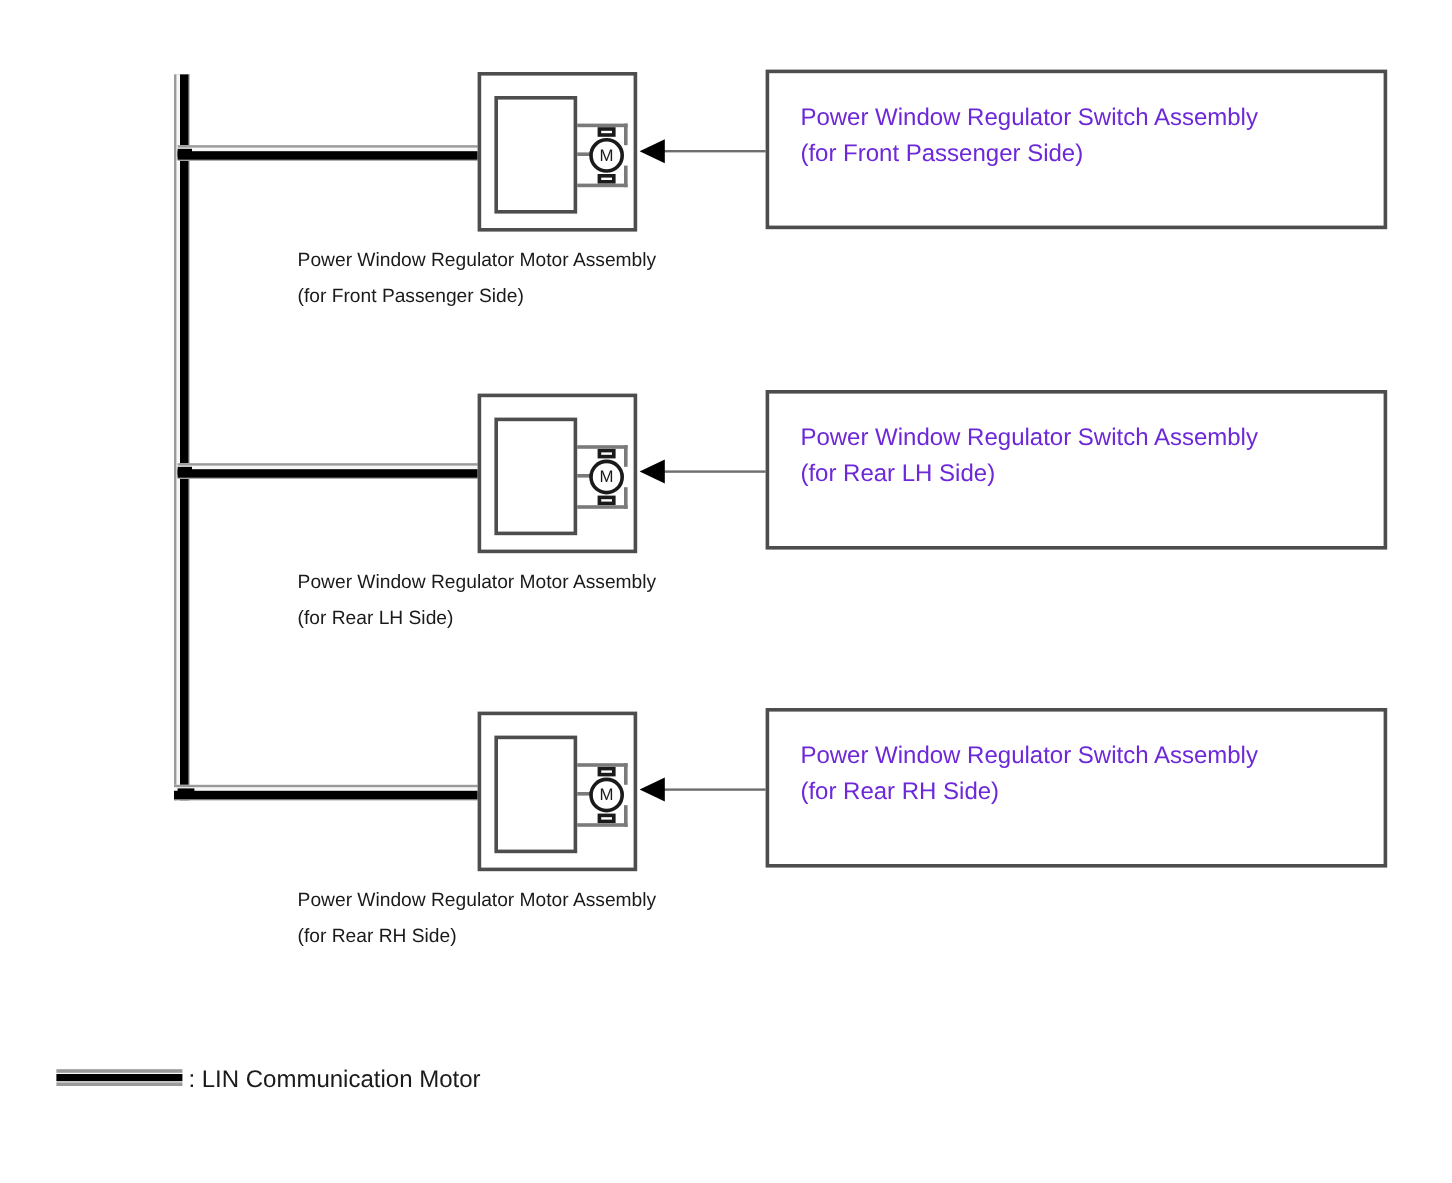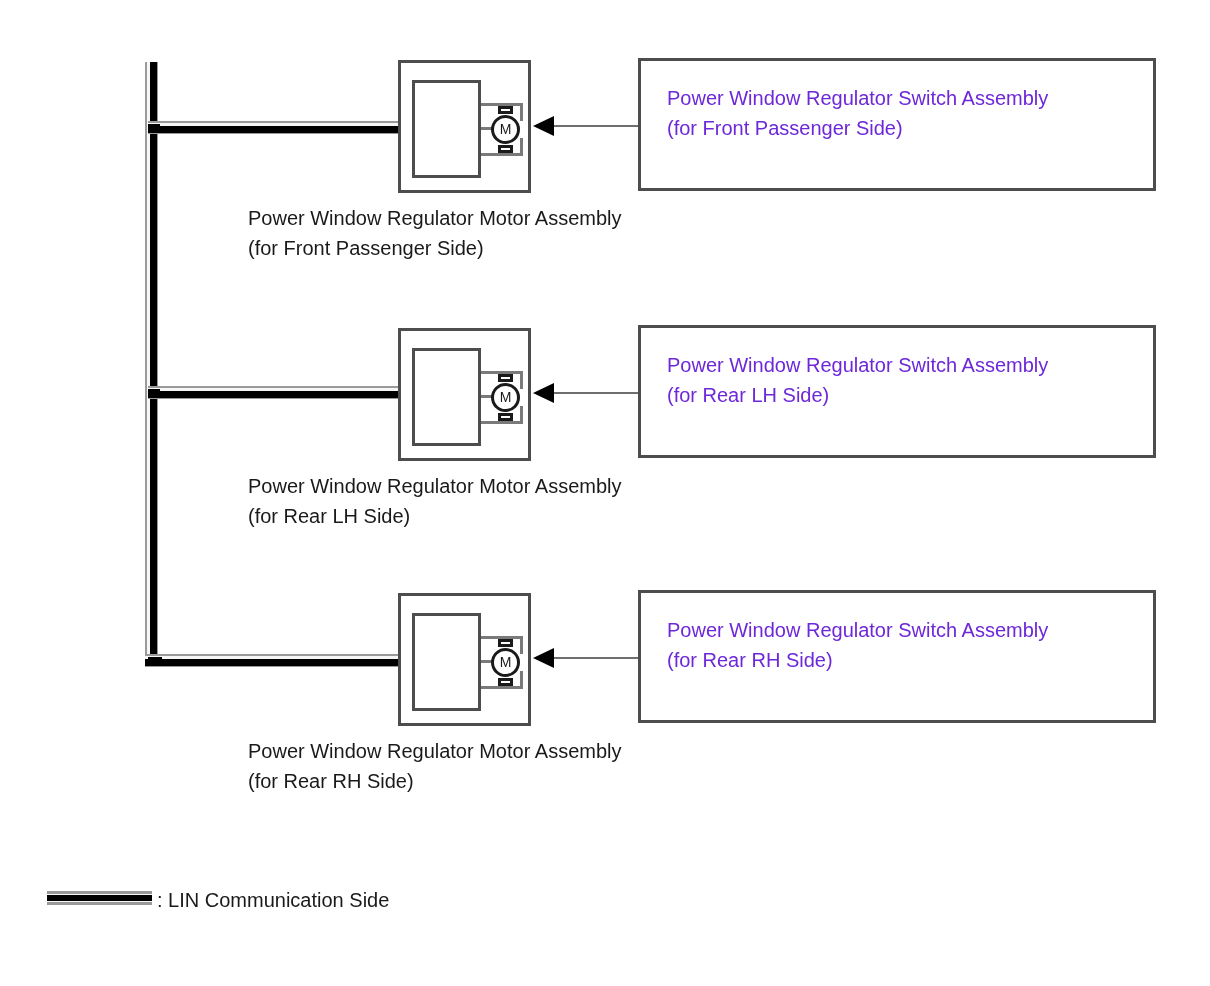--- a/index.html
+++ b/index.html
@@ -161,21 +161,21 @@
     width: 0;
     height: 0;
     border-top: 10px solid transparent;
     border-bottom: 10px solid transparent;
     border-right: 21px solid #000000;
   }
 
   
   .caption {
     position: absolute;
-    font-size: 20px;
+    font-size: 16px;
     line-height: 30px;
     white-space: nowrap;
     color: #1a1a1a;
   }
 
   
   .legend-swatch {
     position: absolute;
     width: 105px;
     height: 14px;
@@ -291,15 +291,15 @@
 
   <div class="switch-box" style="left:638px; top:590px;">
     <div class="line">Power Window Regulator Switch Assembly</div>
     <div class="line">(for Rear RH Side)</div>
   </div>
 
   <div class="caption" style="left:248px; top:736px;">Power Window Regulator Motor Assembly</div>
   <div class="caption" style="left:248px; top:766px;">(for Rear RH Side)</div>
 
   <div class="legend-swatch" style="left:47px; top:891px;"></div>
-  <div class="legend-text" style="left:157px; top:888px;">: LIN Communication Side</div>
+  <div class="legend-text" style="left:157px; top:888px;">: LIN Communication Motor</div>
 
 </div>
 
 </body></html>

